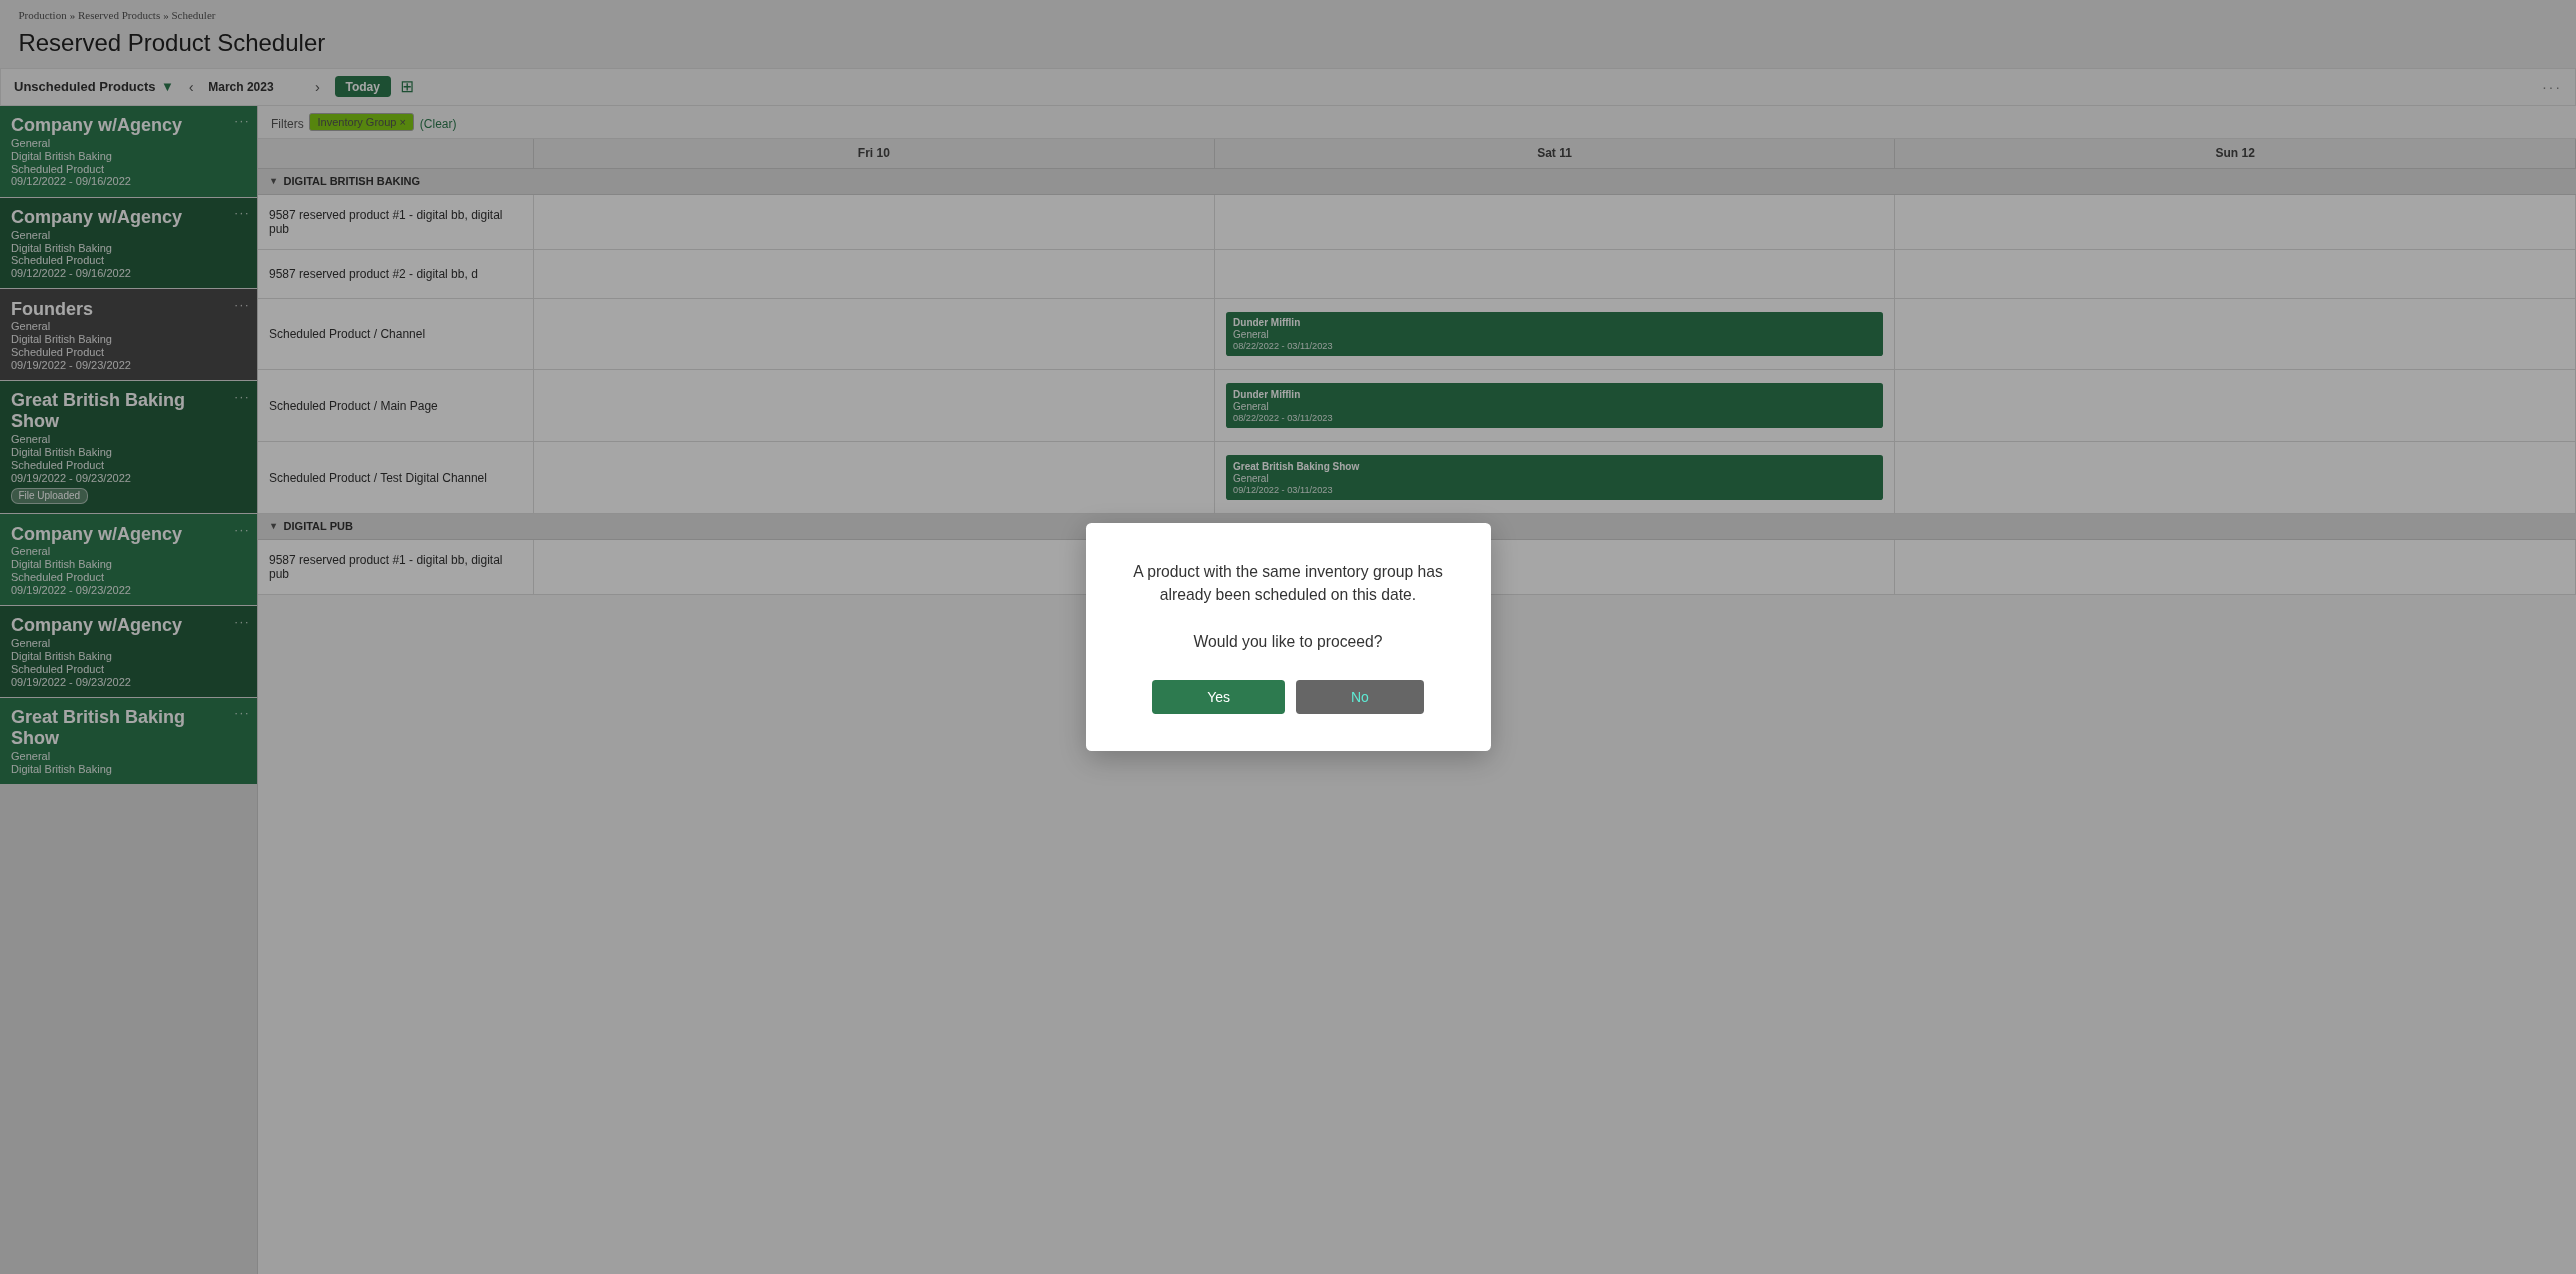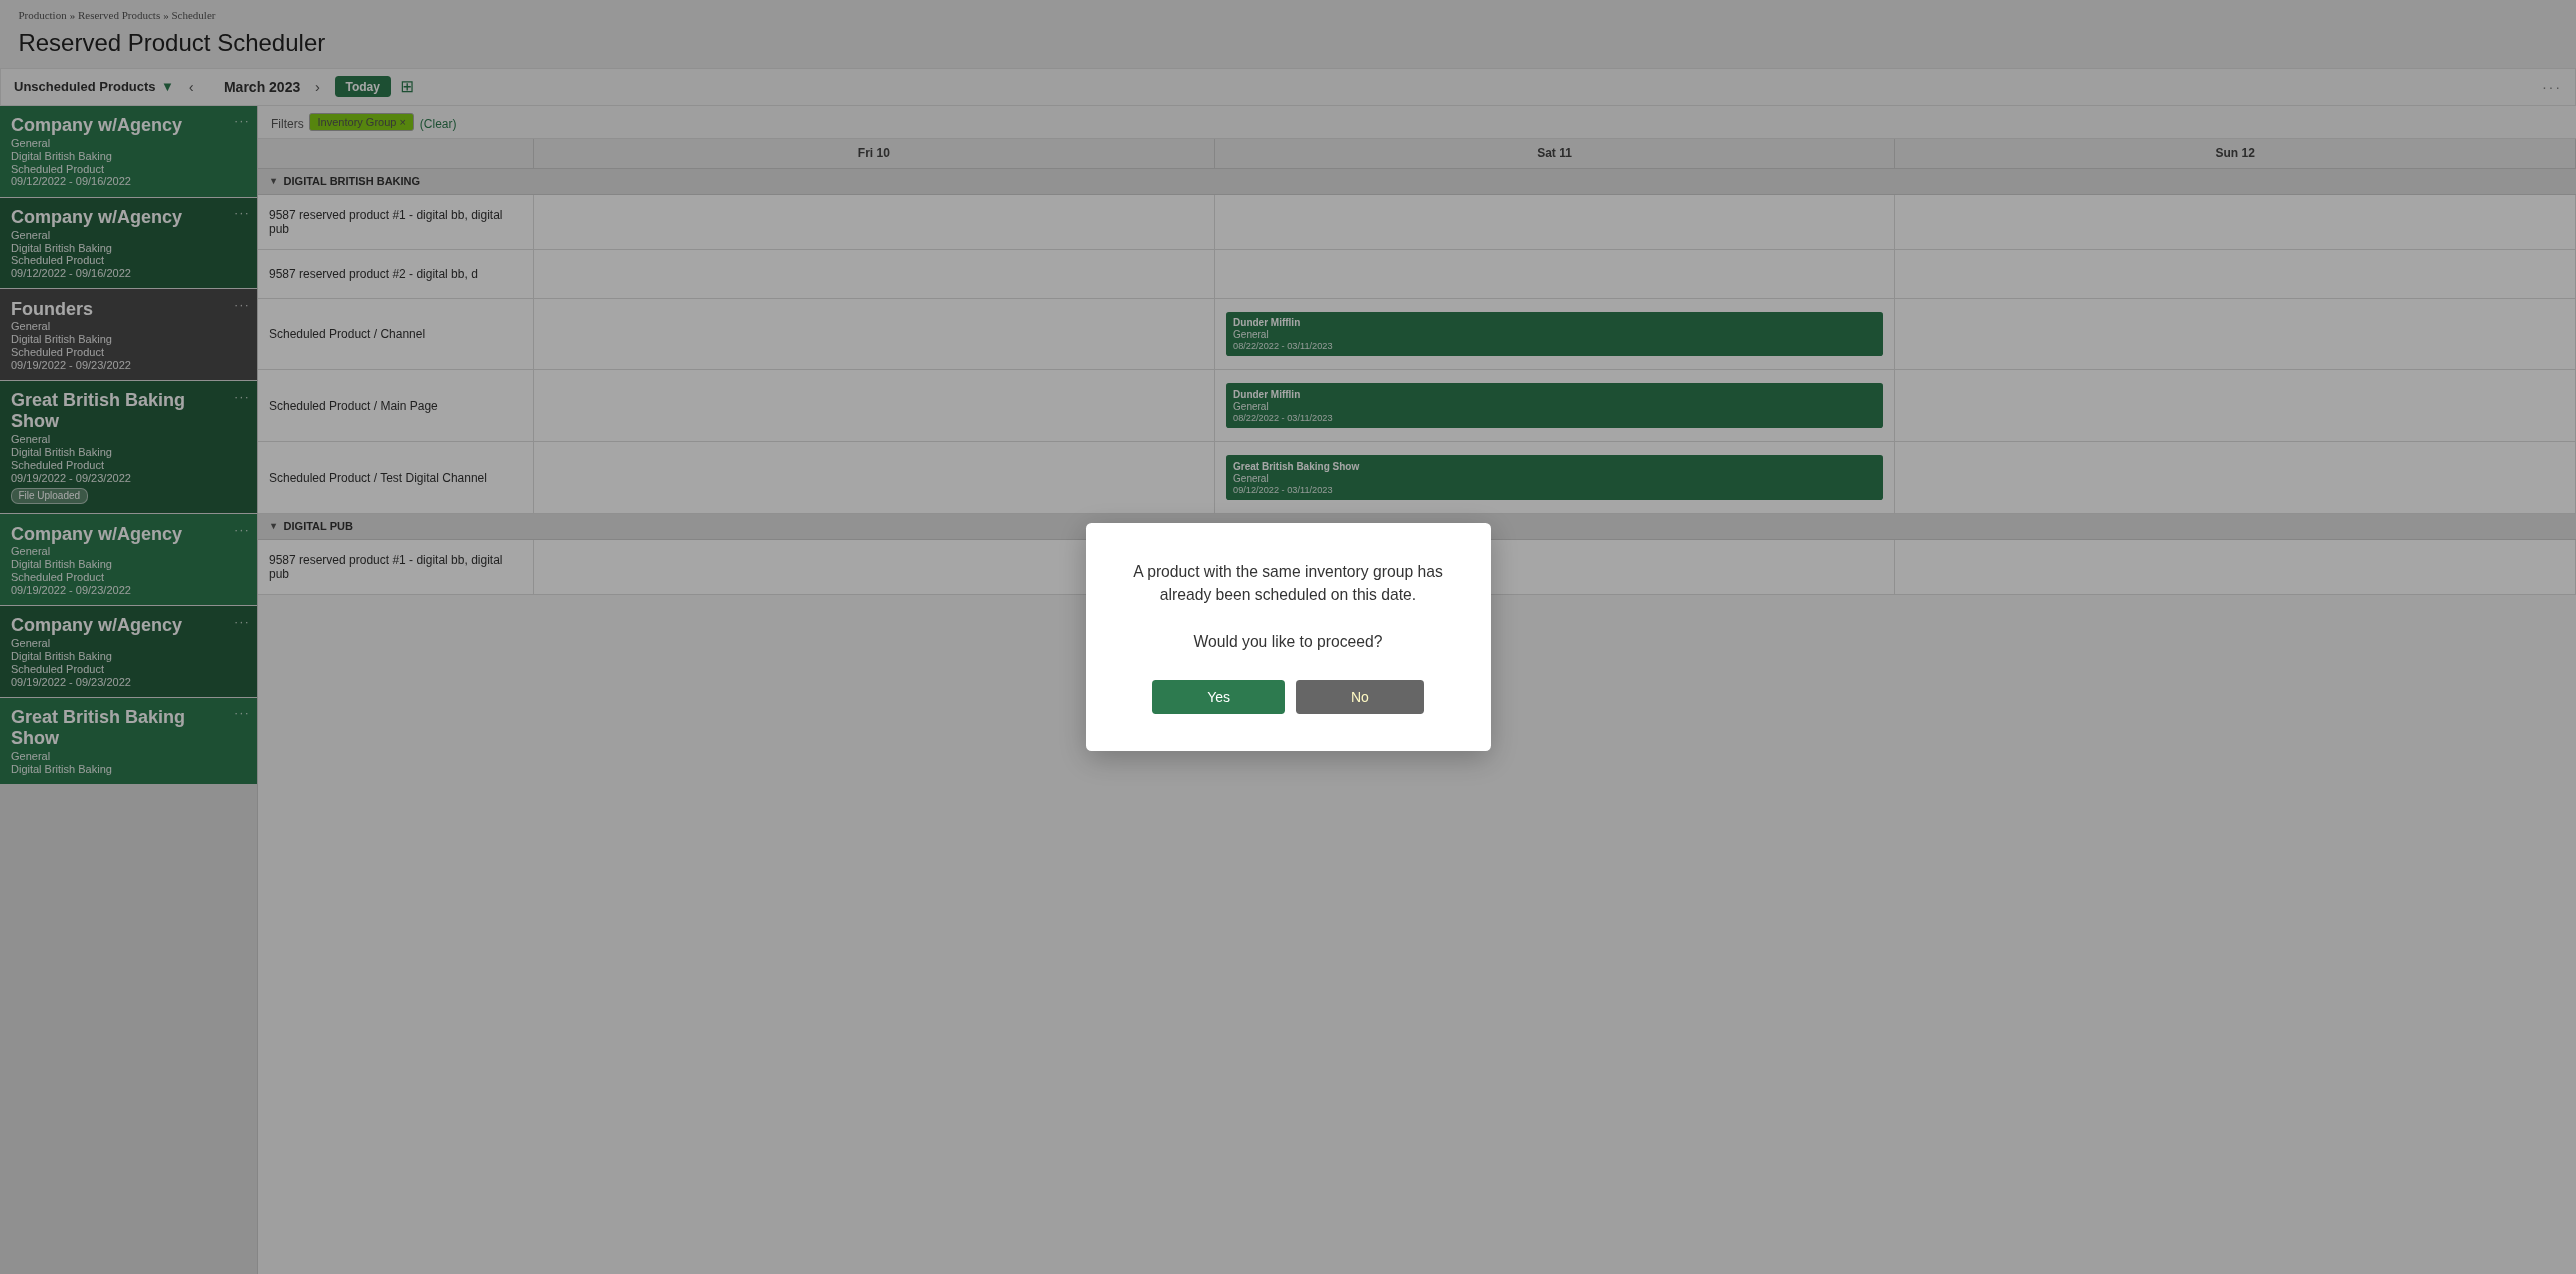--- a/index.html
+++ b/index.html
@@ -7,21 +7,21 @@
 
     .breadcrumb { font-size: 11px; color: #666; padding: 9.2px 18.4px 3.7px; }
     .breadcrumb span { color: #555; font-family: Liberation Serif, serif; }
 
     .page-title { font-size: 24px; font-weight: 400; color: #222; padding: 3.7px 18.4px 11px; }
 
     .toolbar { display: flex; align-items: center; background: #f5f5f5; border: 0.9px solid #ddd; padding: 7.4px 13px; gap: 9.2px; }
     .toolbar-left { display: flex; align-items: center; gap: 5.5px; font-weight: 700; font-size: 13px; }
     .filter-icon { color: #2d7a4f; font-size: 13px; }
     .nav-arrow { cursor: pointer; background: none; border: none; font-size: 14.7px; color: #555; padding: 1.8px 5.5px; }
-    .month-label { font-weight: 700; font-size: 14px; min-width: 92px; text-align: right; }
+    .month-label { font-weight: 700; font-size: 12px; min-width: 92px; text-align: left; }
     .today-btn { background: #2d7a4f; color: white; border: none; border-radius: 3.7px; padding: 3.7px 11px; font-size: 12px; cursor: pointer; font-weight: 600; }
     .grid-icon { color: #2d7a4f; font-size: 16.6px; cursor: pointer; }
     .toolbar-right { margin-left: auto; }
     .ellipsis-btn { background: none; border: none; font-size: 14.7px; color: #888; cursor: pointer; letter-spacing: 1.8px; }
 
     .main-layout { display: flex; height: calc(100vh - 101px); }
 
     
     .sidebar { width: 258px; background: #ddd; overflow-y: auto; border-right: 0.9px solid #ccc; flex-shrink: 0; }
     .sidebar-card { background: #2d7a4f; color: white; padding: 9.2px 11px; margin-bottom: 0.9px; position: relative; cursor: pointer; }
@@ -56,21 +56,21 @@
     .event-card-title { font-weight: 700; }
     .event-card-sub { opacity: 0.9; margin-top: 0.9px; }
     .event-card-date { opacity: 0.85; margin-top: 0.9px; font-size: 9.2px; }
 
     
     .modal-overlay { position: fixed; top: 0; left: 0; width: 100%; height: 100%; background: rgba(0,0,0,0.35); display: flex; align-items: center; justify-content: center; z-index: 1000; }
     .modal { background: white; border-radius: 5.5px; padding: 37px 44px; max-width: 405px; width: 100%; text-align: center; box-shadow: 0 7.4px 29.5px rgba(0,0,0,0.25); }
     .modal-message { font-size: 15.7px; color: #333; line-height: 1.5; margin-bottom: 26px; }
     .modal-buttons { display: flex; gap: 11px; justify-content: center; }
     .modal-yes { background: #2d7a4f; color: white; border: none; border-radius: 3.7px; padding: 9.2px 55px; font-size: 14px; cursor: pointer; font-weight: 500; }
-    .modal-no { background: #666; color: #fef9c3; border: none; border-radius: 3.7px; padding: 9.2px 55px; font-size: 14px; cursor: pointer; font-weight: 500; }
+    .modal-no { background: #666; color: #5eead4; border: none; border-radius: 3.7px; padding: 9.2px 55px; font-size: 14px; cursor: pointer; font-weight: 500; }
   </style>
 </head>
 <body>
 
 <div class="breadcrumb">
   <span>Production</span>
   <span> » </span>
   <span>Reserved Products</span>
   <span> » </span>
   <span>Scheduler</span>

